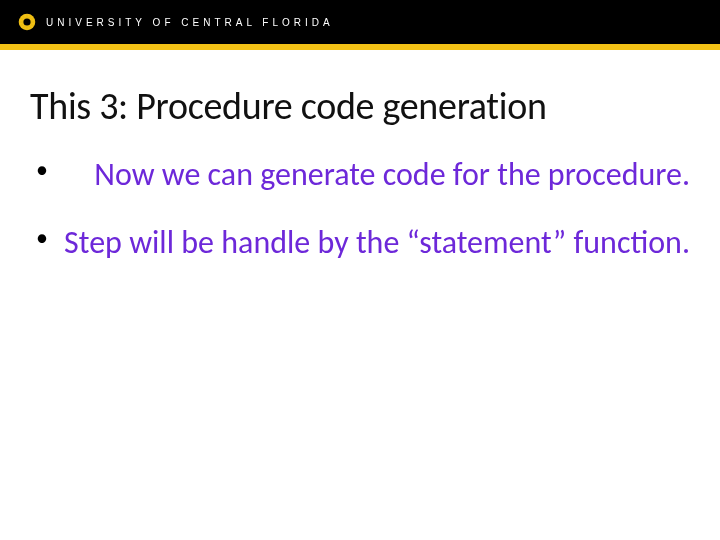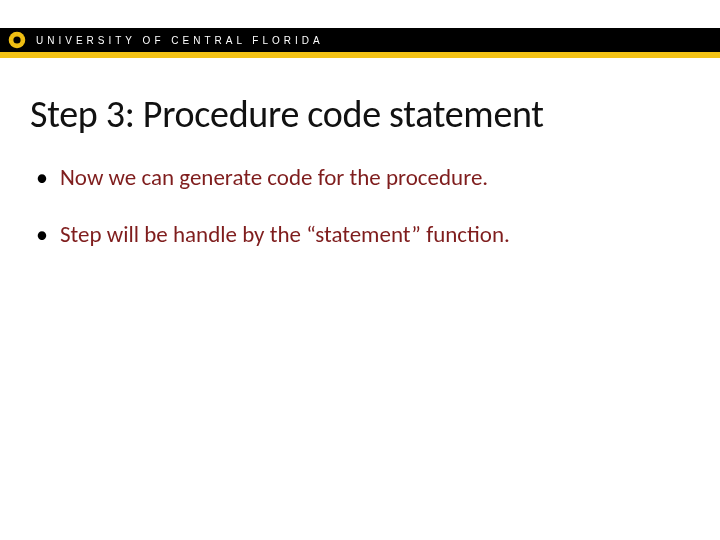--- a/index.html
+++ b/index.html
@@ -6,26 +6,25 @@
   body {
     width: 720px;
     height: 540px;
     background: #ffffff;
     font-family: Calibri, "Segoe UI", Arial, sans-serif;
     color: #000;
     overflow: hidden;
   }
   .header-bar {
     width: 100%;
-    height: 24px;
+    height: 44px;
     background: #000000;
     display: flex;
     align-items: center;
-    padding-left: 8px;
-    margin-top: 28px;
+    padding-left: 18px;
   }
   .logo {
     width: 18px;
     height: 18px;
     margin-right: 10px;
     flex-shrink: 0;
   }
   .univ-name {
     color: #ffffff;
     font-size: 10px;
@@ -50,24 +49,25 @@
     line-height: 1.1;
     letter-spacing: -0.3px;
   }
   ul.bullets {
     list-style: none;
     padding-left: 6px;
   }
   ul.bullets li {
     position: relative;
     padding-left: 24px;
-    font-size: 23px;
+    font-size: 32px;
     line-height: 1.18;
     margin-bottom: 30px;
-    color: #7f1d1d;
+    color: #6d28d9;
+    text-align: right;
   }
   ul.bullets li::before {
     content: "•";
     position: absolute;
     left: 0;
     top: 0;
     font-size: 24px;
     color: #000;
   }
 </style>
@@ -80,18 +80,18 @@
       <circle cx="50" cy="50" r="46" fill="#f3c216"></circle>
       <path d="M50 6 L54 30 L78 12 L60 34 L88 30 L62 46 L94 50 L62 54 L88 70 L60 66 L78 88 L54 70 L50 94 L46 70 L22 88 L40 66 L12 70 L38 54 L6 50 L38 46 L12 30 L40 34 L22 12 L46 30 Z" fill="#f3c216" stroke="#d4a600" stroke-width="1"></path>
       <circle cx="50" cy="50" r="20" fill="#000"></circle>
     </svg>
   </span>
   <span class="univ-name">UNIVERSITY OF CENTRAL FLORIDA</span>
 </div>
 <div class="accent-bar"></div>
 
 <div class="content">
-  <h1 class="slide-title">Step 3: Procedure code statement</h1>
+  <h1 class="slide-title">This 3: Procedure code generation</h1>
   <ul class="bullets">
     <li>Now we can generate code for the procedure.</li>
     <li>Step will be handle by the “statement” function.</li>
   </ul>
 </div>
 
 </body></html>

